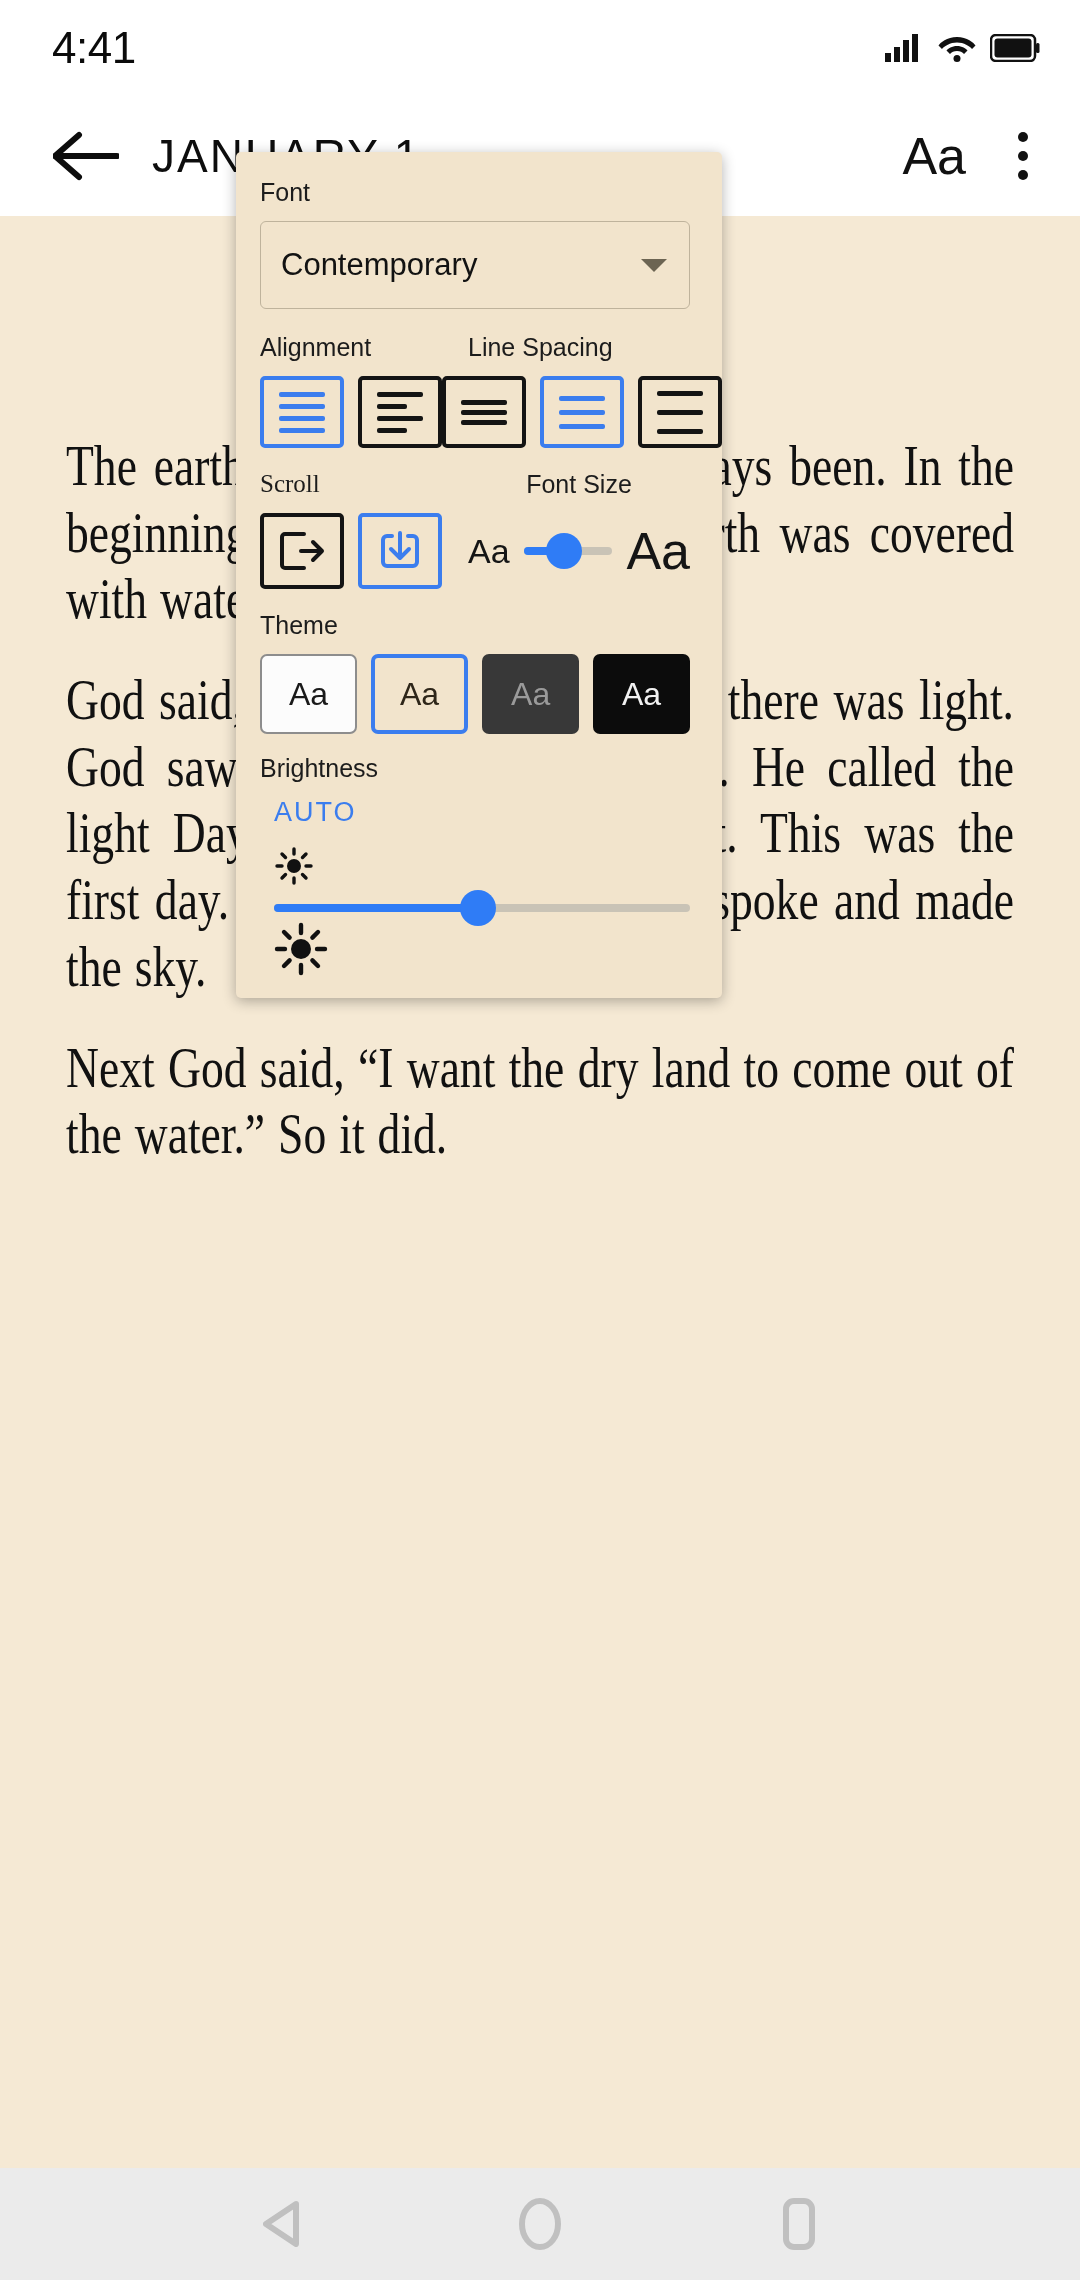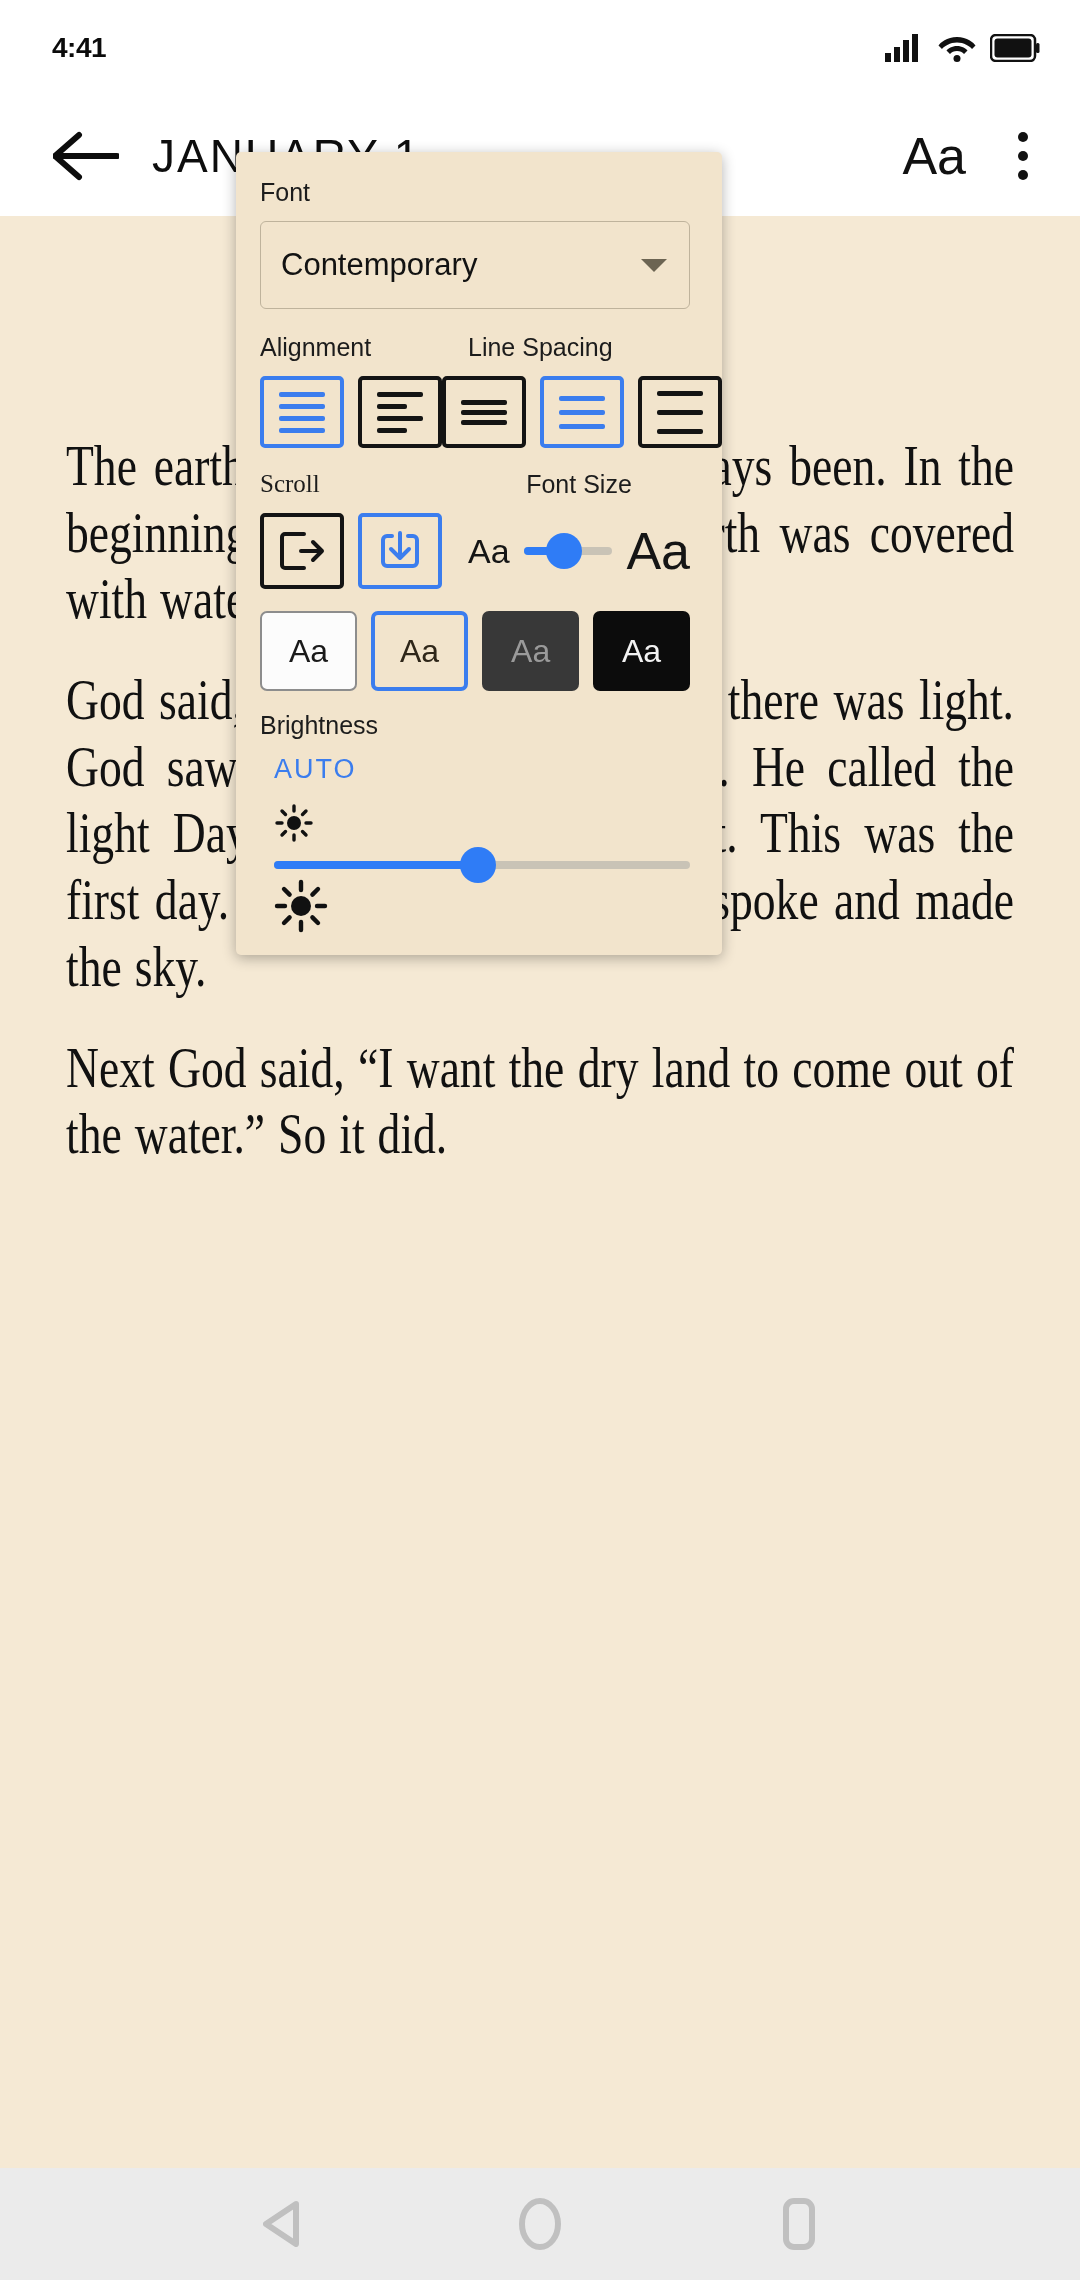--- a/index.html
+++ b/index.html
@@ -10,21 +10,21 @@
     overflow: hidden;
   }
   #root { position: relative; width: 1080px; height: 2280px; background: #F5E9D4; }
 
   
   .statusbar {
     position: absolute; top: 0; left: 0; width: 1080px; height: 96px;
     background: #ffffff; display: flex; align-items: center;
     justify-content: space-between; padding: 0 40px 0 52px;
   }
-  .clock { font-size: 28px; font-weight: 700; color: #0b0b0b; letter-spacing: -0.5px;
+  .clock { font-size: 44px; font-weight: 400; color: #0b0b0b; letter-spacing: -0.5px;
            font-family: "Liberation Sans", sans-serif; }
   .status-icons { display: flex; align-items: center; gap: 14px; }
 
   
   .appbar {
     position: absolute; top: 96px; left: 0; width: 1080px; height: 120px;
     background: #ffffff; display: flex; align-items: center; padding: 0 22px 0 44px;
   }
   .back-btn { width: 84px; height: 84px; display:flex; align-items:center; justify-content:center; }
   .appbar-title {
@@ -267,20 +267,21 @@
           <div class="slider">
             <div class="track"></div>
             <div class="fill" id="fsFill" style="width: 45%; background: rgb(47, 124, 246);"></div>
             <div class="knob" id="fsKnob" style="left: calc(45% - 18px); background: rgb(47, 124, 246);"></div>
           </div>
           <span class="aa-big">Aa</span>
         </div>
       </div>
     </div>
 
+    <div class="sec-label">Theme</div>
     <div class="theme-row">
       <div class="swatch" id="th0" style="background: rgb(252, 252, 252); color: rgb(26, 26, 26); border: 2px solid rgb(141, 141, 141);">
           <span>Aa</span>
         </div>
       <div class="swatch sel" id="th1" style="background: rgb(242, 228, 204); color: rgb(46, 38, 25);">
           <span>Aa</span>
         </div>
       <div class="swatch" id="th2" style="background: rgb(56, 56, 56); color: rgb(154, 154, 154);">
           <span>Aa</span>
         </div>

